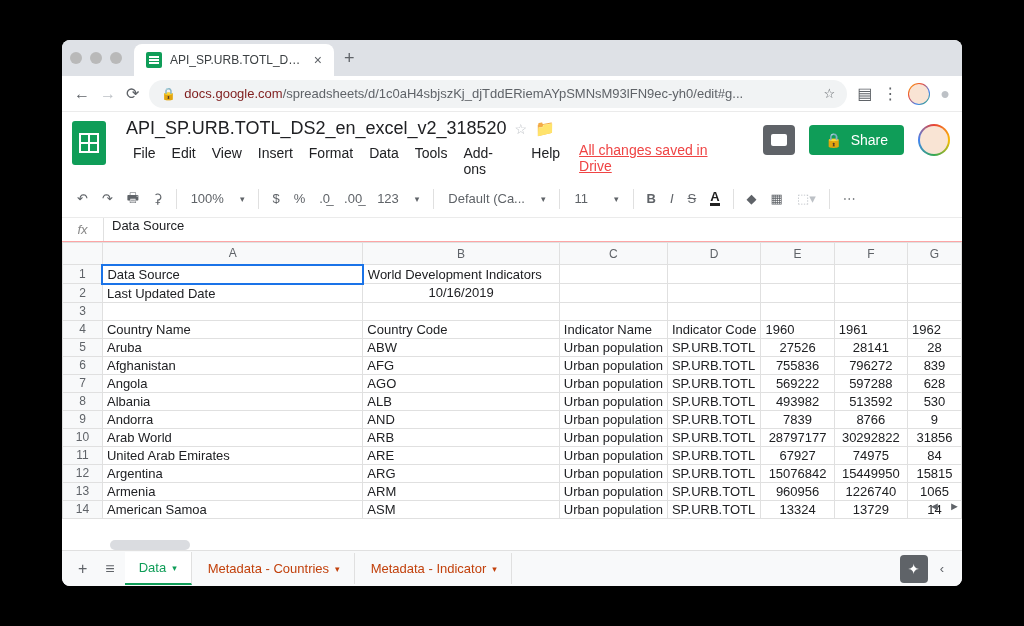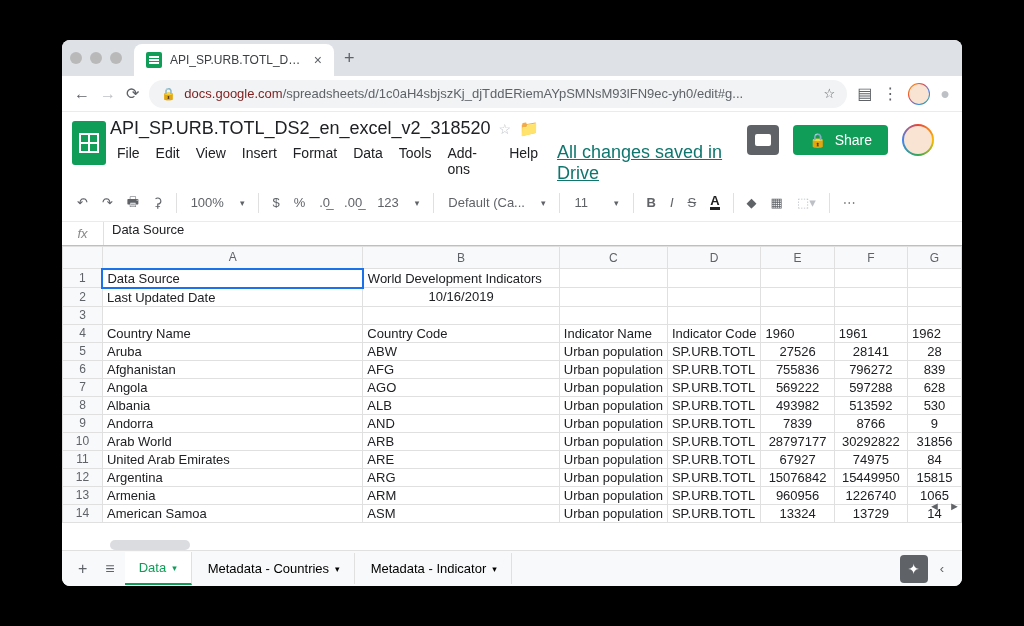--- a/index.html
+++ b/index.html
@@ -89,24 +89,24 @@
     .addr-icon { color: #5f6368; font-size: 16px; cursor: pointer; }
     .avatar-small {
       width: 22px; height: 22px; border-radius: 50%;
       background: linear-gradient(135deg, #fbbc04, #ea4335, #4285f4, #34a853);
       display: flex; align-items: center; justify-content: center;
       padding: 1px;
     }
     .avatar-small .inner { width: 100%; height: 100%; border-radius: 50%; background: #f9e4d4; }
     
     .doc-header {
-      padding: 6px 28px 0 10px;
+      padding: 6px 12px 0 10px;
       display: flex;
       align-items: flex-start;
-      gap: 4px;
+      gap: 20px;
     }
     .doc-icon {
       width: 34px; height: 44px;
       background: #0f9d58;
       border-radius: 3px;
       margin-top: 3px;
       display: flex; align-items: center; justify-content: center;
     }
     .doc-icon::after {
       content: "";
@@ -119,21 +119,21 @@
         linear-gradient(#fff,#fff) 9px 0/2px 100% no-repeat,
         linear-gradient(#fff,#fff) 18px 0/2px 100% no-repeat;
     }
     .doc-info { flex: 1; }
     .doc-title-row { display: flex; align-items: center; gap: 8px; }
     .doc-title { font-size: 18px; color: #202124; }
     .doc-star { color: #bdc1c6; font-size: 14px; cursor: pointer; }
     .doc-folder { color: #80868b; font-size: 16px; cursor: pointer; }
     .menus { display: flex; gap: 2px; font-size: 14px; color: #202124; margin-top: 3px; align-items: flex-start; }
     .menu-item { padding: 3px 7px; border-radius: 4px; cursor: pointer; }
-    .save-status { color: #0f766e; text-decoration: underline; margin-left: 10px; font-size: 18px; }
+    .save-status { color: #ef4444; text-decoration: underline; margin-left: 10px; font-size: 14px; }
     .header-right {
       display: flex;
       align-items: center;
       gap: 14px;
       margin-top: 6px;
     }
     .comments-btn {
       width: 32px; height: 30px;
       background: #5f6368;
       border-radius: 4px;
@@ -240,21 +240,21 @@
       align-items: center;
       background: #f8f9fa;
       border-top: 1px solid #e0e0e0;
       padding: 0 8px;
       gap: 2px;
       font-size: 13px;
     }
     .sheet-add, .sheet-menu { padding: 6px 8px; color: #5f6368; cursor: pointer; font-size: 16px; }
     .sheet-tab {
       padding: 8px 14px;
-      color: #000000;
+      color: #c2410c;
       cursor: pointer;
       display: flex;
       align-items: center;
       gap: 6px;
       border-right: 1px solid #e0e0e0;
     }
     .sheet-tab.active {
       color: #0f9d58;
       font-weight: 500;
       border-bottom: 2px solid #0f9d58;

